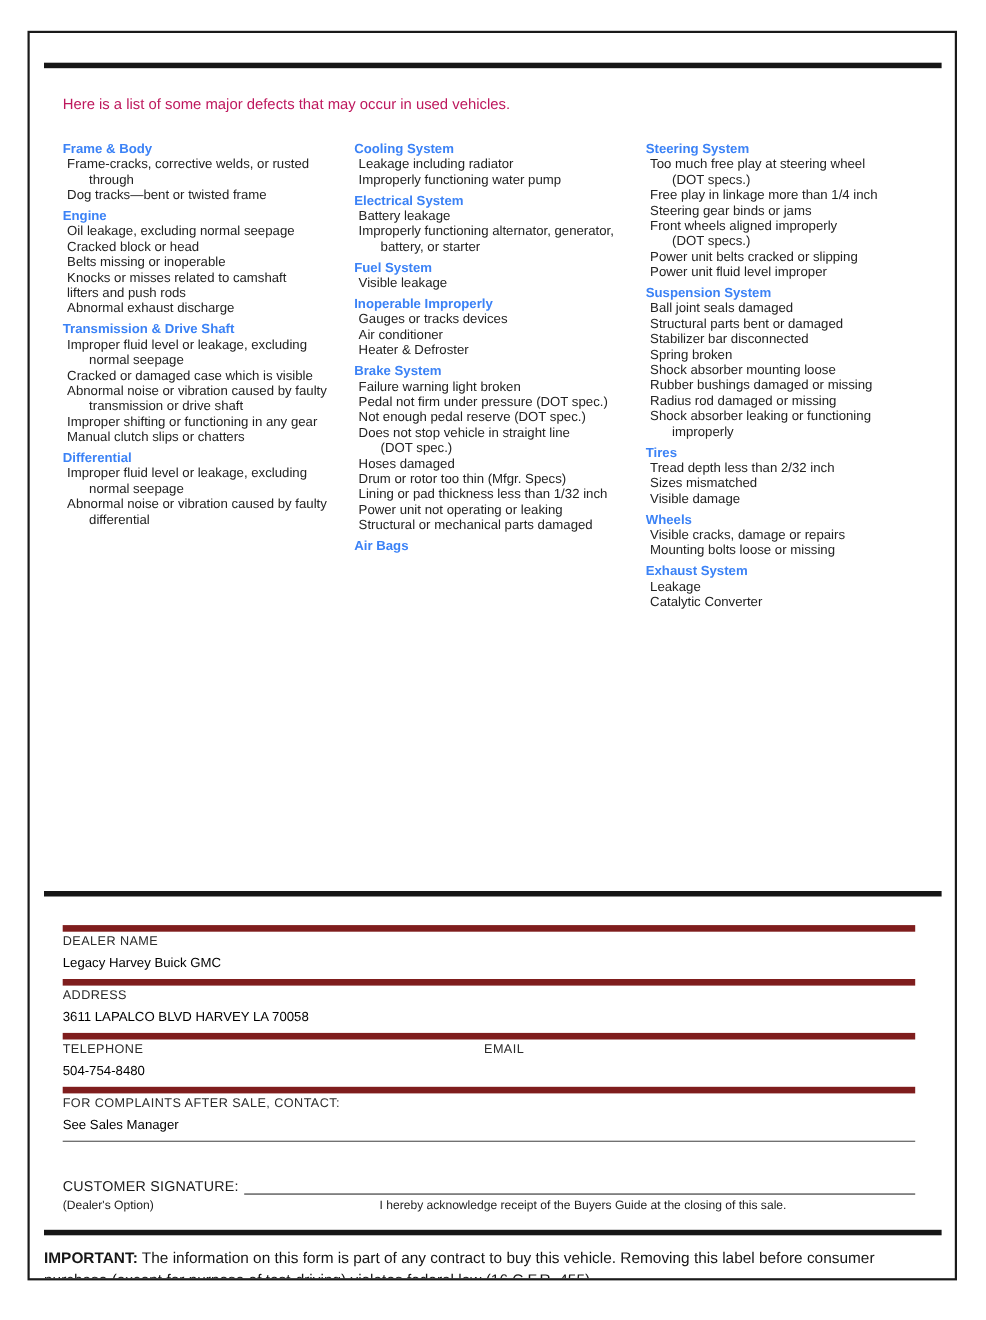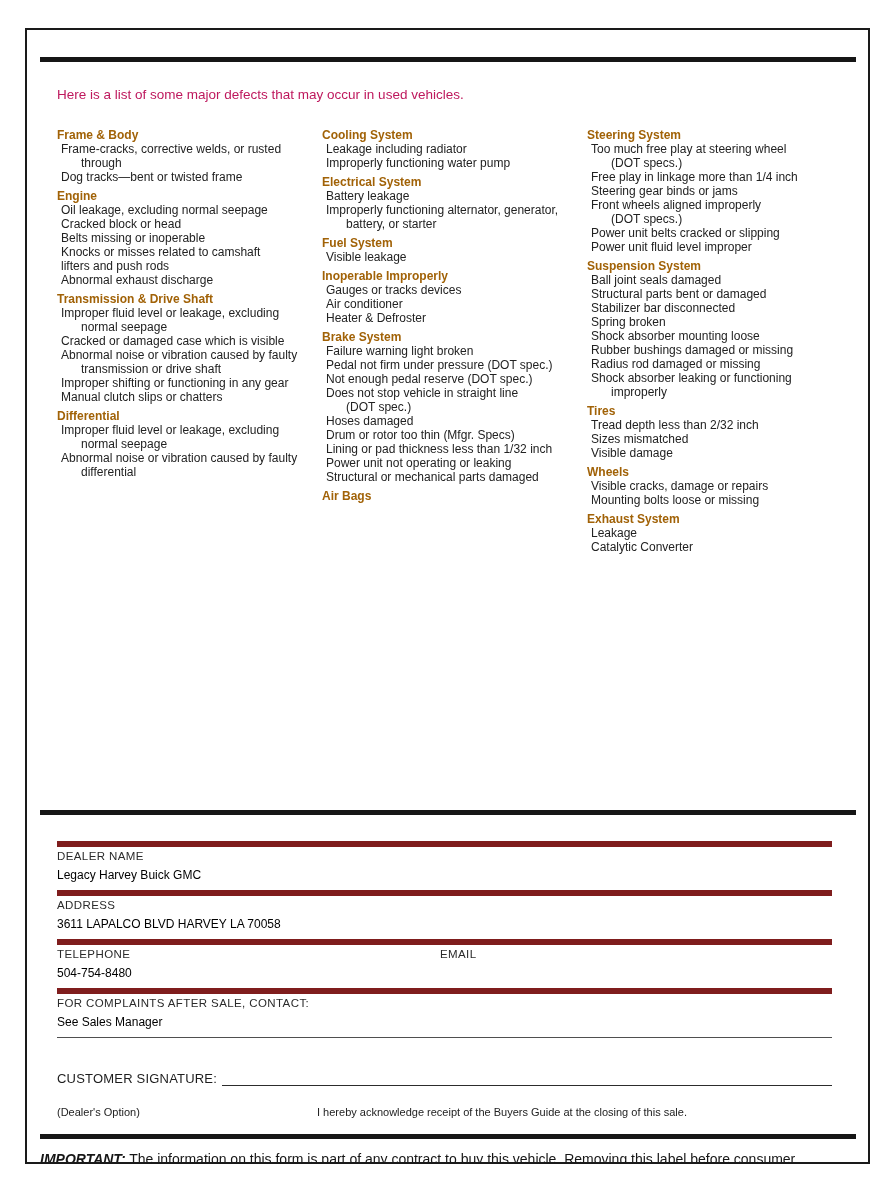--- a/index.html
+++ b/index.html
@@ -10,36 +10,36 @@
   }
   .sheet{
     position:absolute;left:25px;top:28px;width:841px;height:1132px;
     border:2px solid #1a1a1a;background:#fff;overflow:hidden;
   }
   .rule-thick{height:5px;background:#161616;margin-left:13px;margin-right:12px;}
   .rule-thick.top{margin-top:27px;}
   .intro{margin:25px 30px 0 30px;font-size:13.5px;color:#be185d;}
   .columns{display:flex;margin-left:30px;margin-top:26px;height:682px;align-items:flex-start;}
   .defcol{width:253px;margin-right:12px;flex:none;}
-  .sec-h{font-weight:bold;font-size:12px;line-height:14px;margin-top:5px;color:#a16207;}
+  .sec-h{font-weight:bold;font-size:12px;line-height:14px;margin-top:5px;color:#3b82f6;}
   .sec-h:first-child{margin-top:0;}
   .item{margin-left:4px;font-size:12px;line-height:14px;color:#222;}
   .line.cont{margin-left:20px;}
   .fields{margin:26px 36px 0 30px;border-bottom:1px solid #4f4f4f;}
   .frow{border-top:6px solid #7f1d1d;padding:3px 0 3px 0;position:relative;}
   .flabels{font-size:11.5px;letter-spacing:0.4px;line-height:13px;color:#2b2b2b;}
   .flabels .l2{position:absolute;left:383px;top:3px;}
   .fvalue{font-size:12px;line-height:24px;min-height:24px;color:#000000;}
   .sig-row{display:flex;align-items:flex-end;margin:32px 36px 0 30px;font-size:13px;letter-spacing:0.2px;color:#1d1d1d;}
   .sig-line{flex:1;border-bottom:1.5px solid #2c2c2c;margin-left:5px;height:15px;}
-  .sig-sub{display:flex;margin:20px 36px 0 30px;font-size:11px;color:#222;}
+  .sig-sub{display:flex;margin:4px 36px 0 30px;font-size:11px;color:#222;gap:28px;}
   .sig-sub .opt{width:260px;flex:none;}
   .rule-thick.pre-important{margin-top:16px;}
   .important{margin:10px 13px 0 13px;font-size:14px;line-height:20px;max-width:798px;color:#161616;}
-  .important b{font-weight:bold;font-style:italic;}
+  .important b{font-weight:bold;}
 </style>
 </head>
 <body>
 
 <div class="sheet">
 
   <div class="rule-thick top"></div>
 
   <p class="intro">Here is a list of some major defects that may occur in used vehicles.</p>
 

